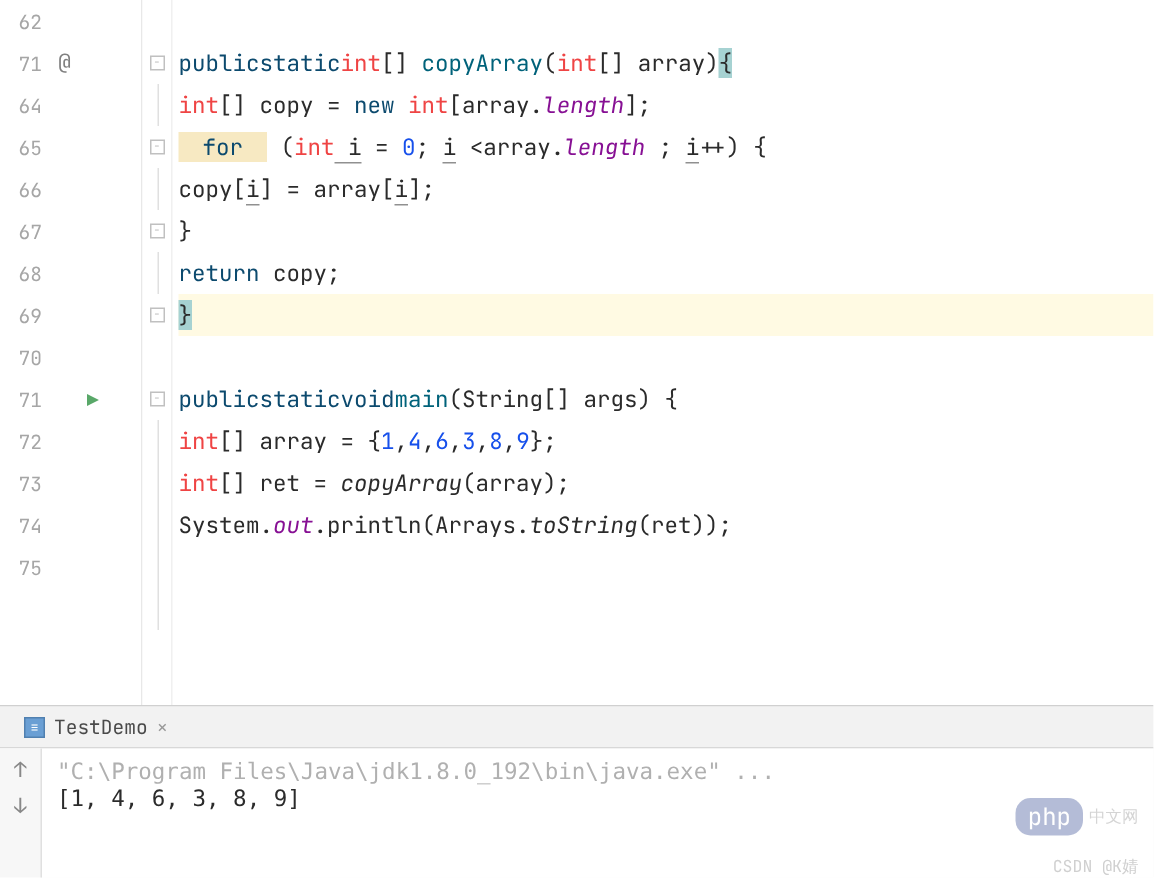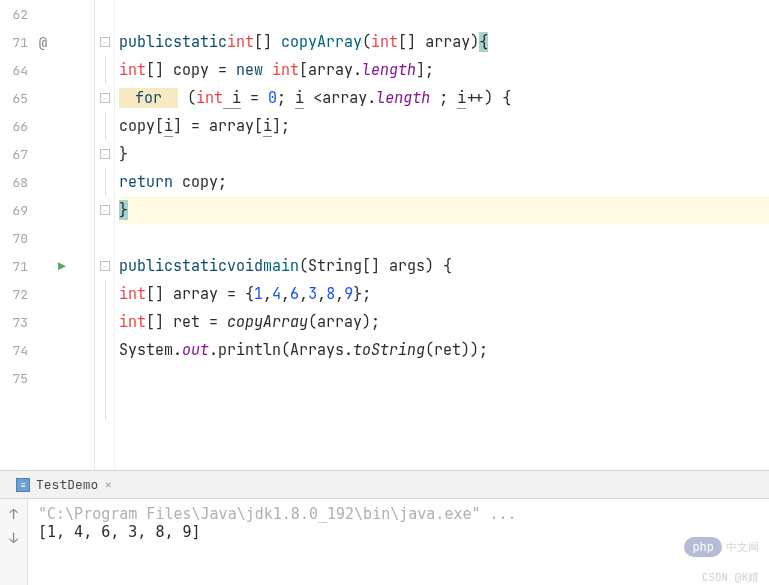--- a/index.html
+++ b/index.html
@@ -152,21 +152,21 @@
   color: #aaa;
   display: flex;
   align-items: center;
   gap: 4px;
 }
 .php-badge {
   background: #6c7cb0;
   color: #fff;
   border-radius: 10px;
   padding: 2px 8px;
-  font-size: 12px;
+  font-size: 16px;
 }
 .csdn-text {
   position: absolute;
   right: 10px;
   bottom: 0;
   font-size: 11px;
   color: #d0d0d0;
 }
 </style>
 </head>

